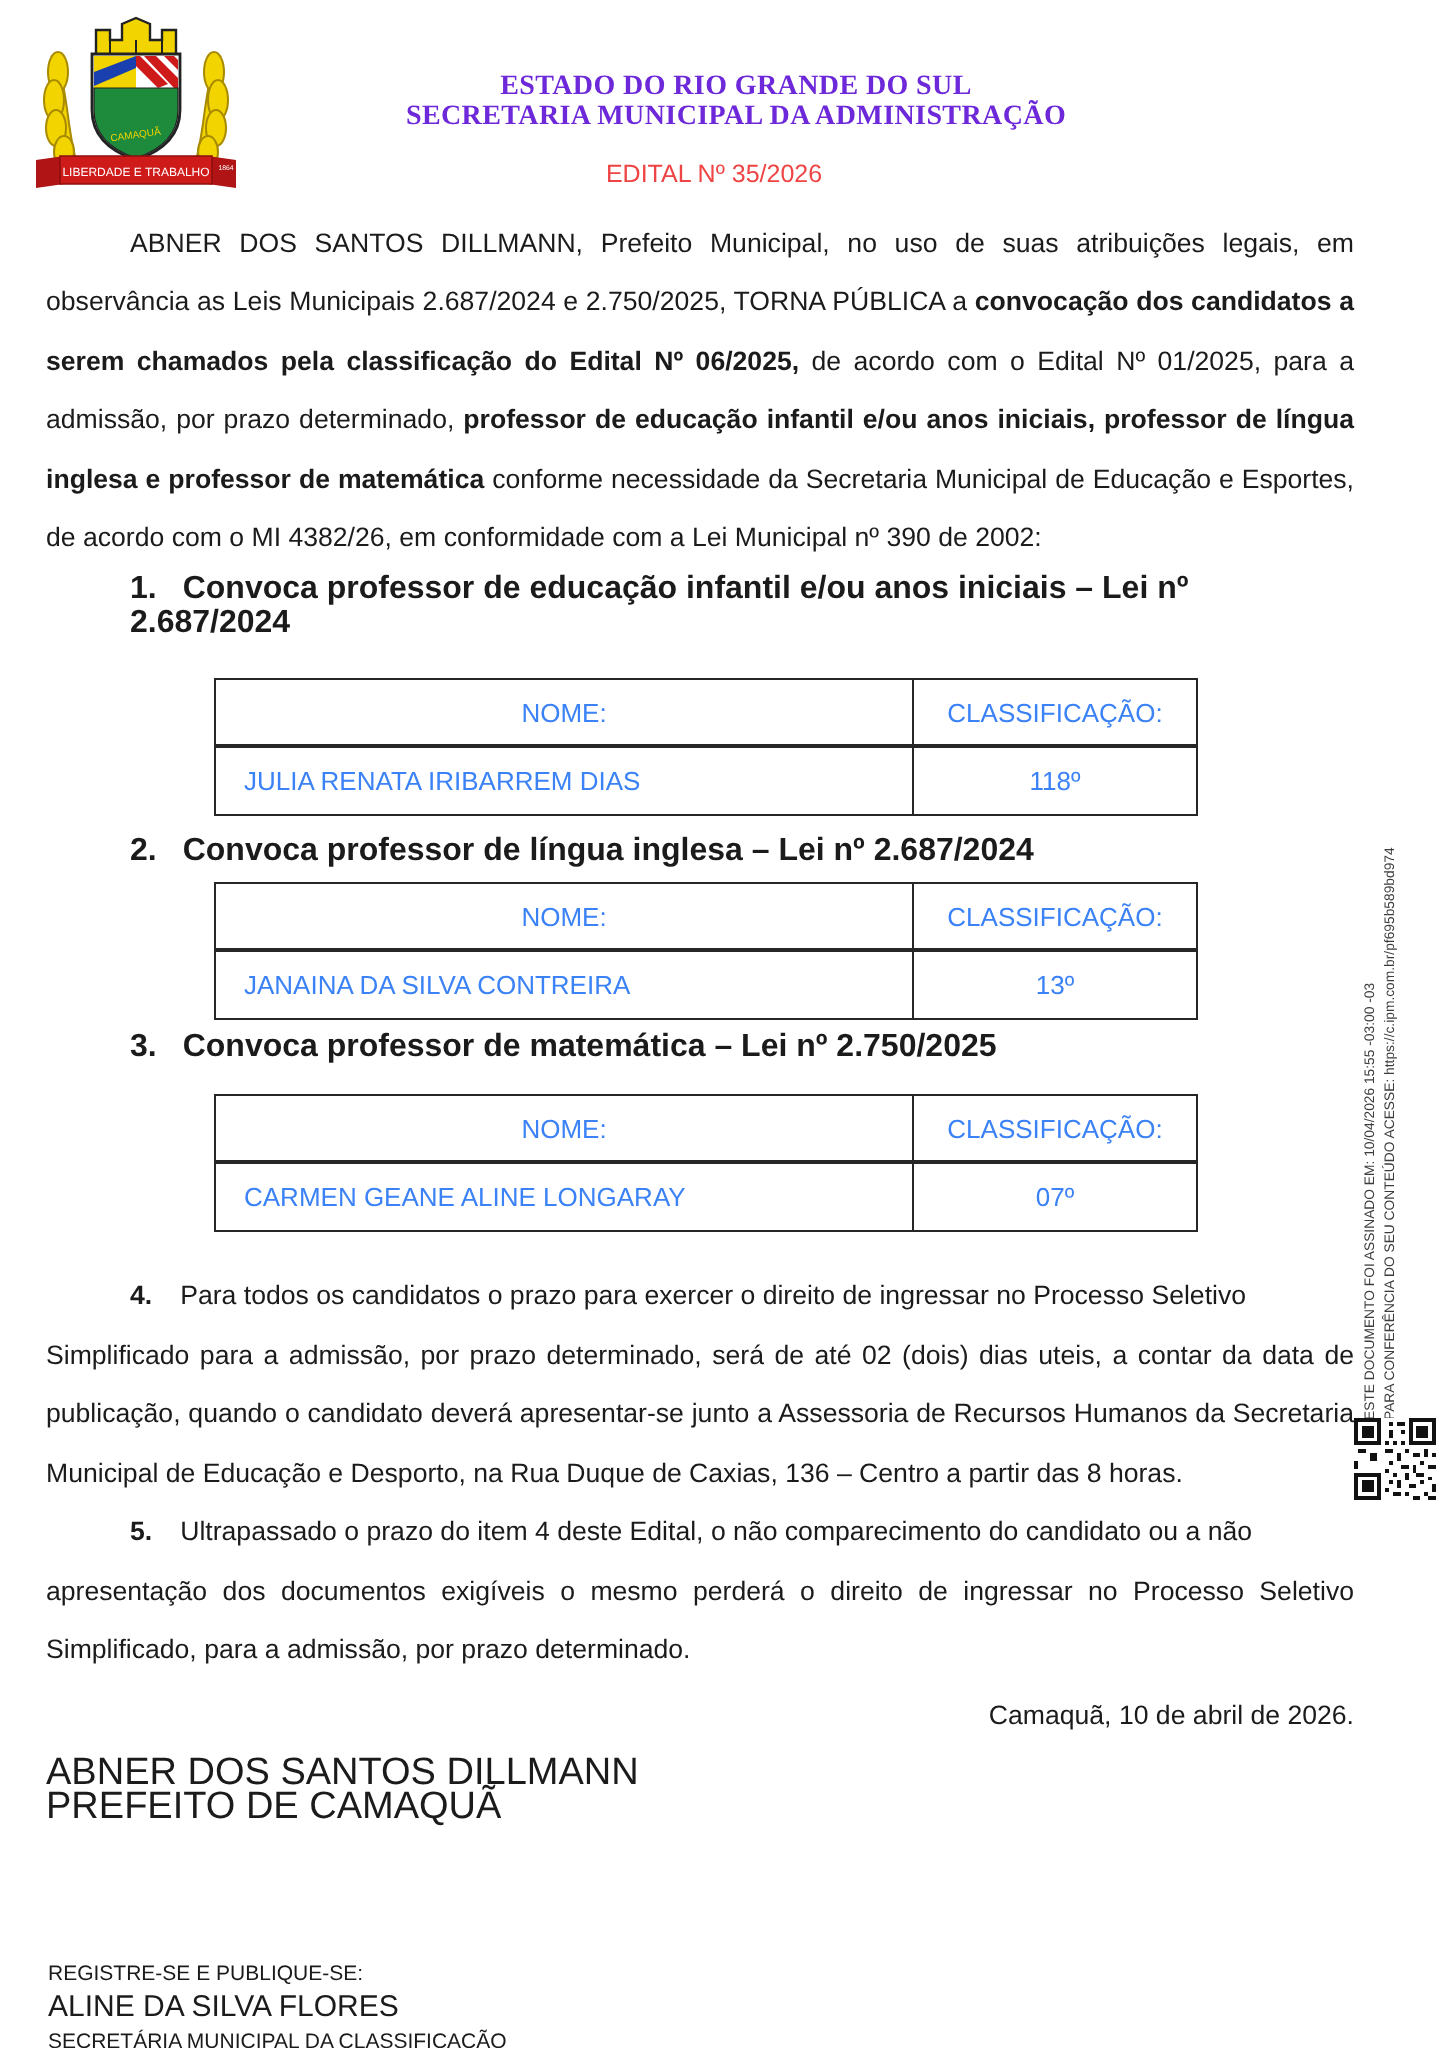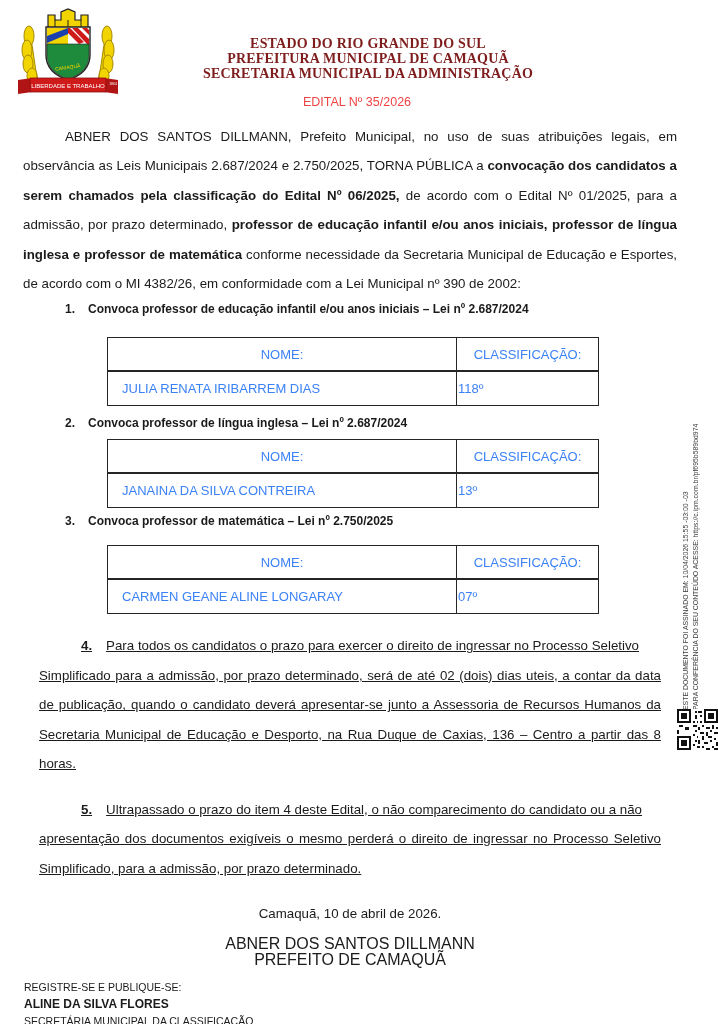--- a/index.html
+++ b/index.html
@@ -7,66 +7,66 @@
     position:relative;width:718px;height:1024px;margin:0 auto;background:#fff;
     font-family:"Liberation Sans",sans-serif;color:#1b1b1b;overflow:hidden;
   }
   .content{padding:0 41px 0 23px;}
   .b{font-weight:bold;}
 
   
   .org-header{
     text-align:center;margin:36px 0 0 36px;
     font-family:"Liberation Serif",serif;font-weight:bold;
-    font-size:14px;line-height:15px;letter-spacing:.2px;color:#7f1d1d;
+    font-size:14px;line-height:15px;letter-spacing:.2px;color:#6d28d9;
   }
   .edital-title{
     text-align:center;margin:14px 0 0 14px;
     font-weight:normal;font-size:12.5px;line-height:14px;color:#ef4444;
   }
   .crest{position:absolute;left:14px;top:6px;}
 
   
   .intro{
     margin:13px 0 0 0;text-align:justify;text-indent:42px;
     font-size:13.3px;line-height:29.4px;
   }
 
   
-  .item-heading{margin:3px 0 0 42px;font-weight:bold;font-size:12px;line-height:17px;}
+  .item-heading{margin:3px 0 0 42px;font-weight:bold;font-size:16px;line-height:17px;}
   .item-num{margin-right:13px;}
   .conv-table{
     border-collapse:collapse;margin:19px 0 0 84px;width:485px;
     font-size:13px;color:#3b82f6;table-layout:fixed;
   }
   .conv-table th,.conv-table td{border:1.5px solid #262626;font-weight:normal;}
   .conv-table th{height:30px;text-align:center;border-bottom-width:2.5px;}
   .conv-table td{height:31px;}
   .col-name{width:346px;}
   .col-class{width:139px;}
   .cell-name{text-align:left;padding-left:14px;}
-  .cell-class{text-align:left;}
+  .cell-class{text-align:center;}
   .item-2 .item-heading{margin-top:9px;}
   .item-2 .conv-table{margin-top:7px;}
   .item-3 .item-heading{margin-top:5px;}
   .item-3 .conv-table{margin-top:15px;}
 
   
-  .clause{margin:16px;text-align:justify;font-size:13.3px;line-height:29.5px;text-decoration:underline;}
+  .clause{margin:0;text-align:justify;font-size:13.3px;line-height:29.5px;}
   .clause-4{margin-top:17px;}
   .clause-num{font-weight:bold;margin-left:42px;margin-right:14px;}
 
   
-  .dateline{margin:13px 0 0 0;text-align:center;font-size:13.3px;line-height:29.5px;}
-  .signature{margin-top:7px;text-align:center;font-size:16px;line-height:16.5px;}
+  .dateline{margin:3px 0 0 0;text-align:right;font-size:13.3px;line-height:29.5px;}
+  .signature{margin-top:7px;font-size:19px;line-height:16.5px;}
 
   
   .footer-block{position:absolute;left:24px;top:939px;margin-top:40px;}
   .footer-order{font-size:10.5px;line-height:16px;}
-  .footer-name{font-size:12px;line-height:18px;font-weight:bold;}
+  .footer-name{font-size:15px;line-height:18px;}
   .footer-role{font-size:10.5px;line-height:17px;}
 
   
   .side-note{position:absolute;left:681px;top:330px;width:22px;height:380px;}
   .side-note-inner{
     position:absolute;left:0;top:0;width:380px;
     transform-origin:0 0;transform:rotate(-90deg) translateX(-380px);
     font-size:6.9px;line-height:10px;color:#3c3c3c;white-space:nowrap;
   }
   .qr{position:absolute;left:677px;top:707px;}
@@ -112,21 +112,20 @@
       <path d="M16,72 h76 v14 h-76 Z" fill="#cf1a1a" stroke="#8c0f0f" stroke-width=".8"></path>
       <text x="54" y="82" text-anchor="middle" font-size="6" fill="#fff" font-family="Liberation Sans, sans-serif">LIBERDADE E TRABALHO</text>
       <text x="99" y="79" text-anchor="middle" font-size="3.4" fill="#fff" font-family="Liberation Sans, sans-serif">1864</text>
     </svg>
   </div>
 
   <div class="content">
 
     <div class="org-header">
       <div>ESTADO DO RIO GRANDE DO SUL</div>
-      <div>PREFEITURA MUNICIPAL DE CAMAQUÃ</div>
       <div>SECRETARIA MUNICIPAL DA ADMINISTRAÇÃO</div>
     </div>
 
     <div class="edital-title">
       <div>EDITAL Nº 35/2026</div>
     </div>
 
     <p class="intro"><span>ABNER DOS SANTOS DILLMANN, Prefeito Municipal, no uso de suas atribuições legais, em observância as Leis Municipais 2.687/2024 e 2.750/2025, TORNA PÚBLICA a </span><span class="b">convocação dos candidatos a serem chamados pela classificação do Edital Nº 06/2025,</span><span> de acordo com o Edital Nº 01/2025, para a admissão, por prazo determinado, </span><span class="b">professor de educação infantil e/ou anos iniciais,  professor de língua inglesa e professor de matemática</span><span> conforme necessidade da Secretaria Municipal de Educação e Esportes, de acordo com o MI 4382/26, em conformidade com a Lei Municipal nº 390 de 2002:</span></p>
 
     <div class="item item-1">

